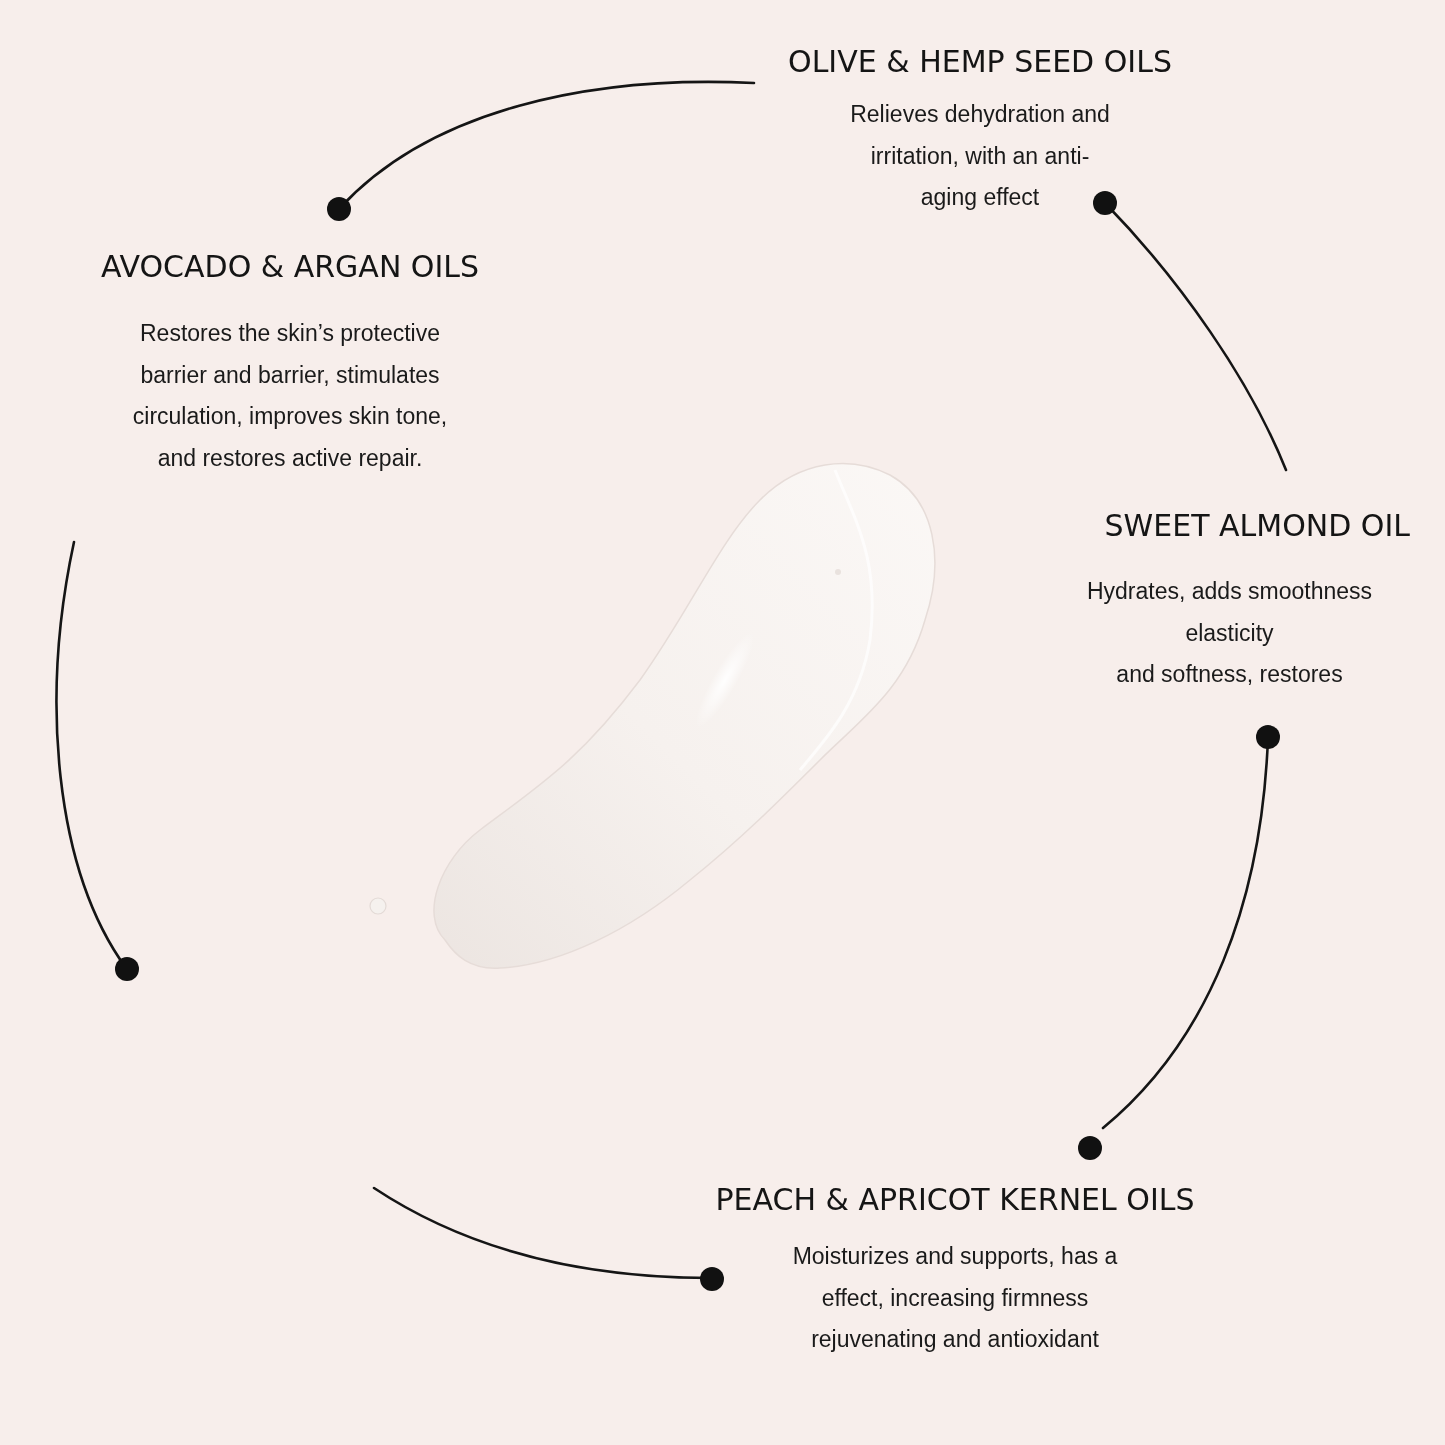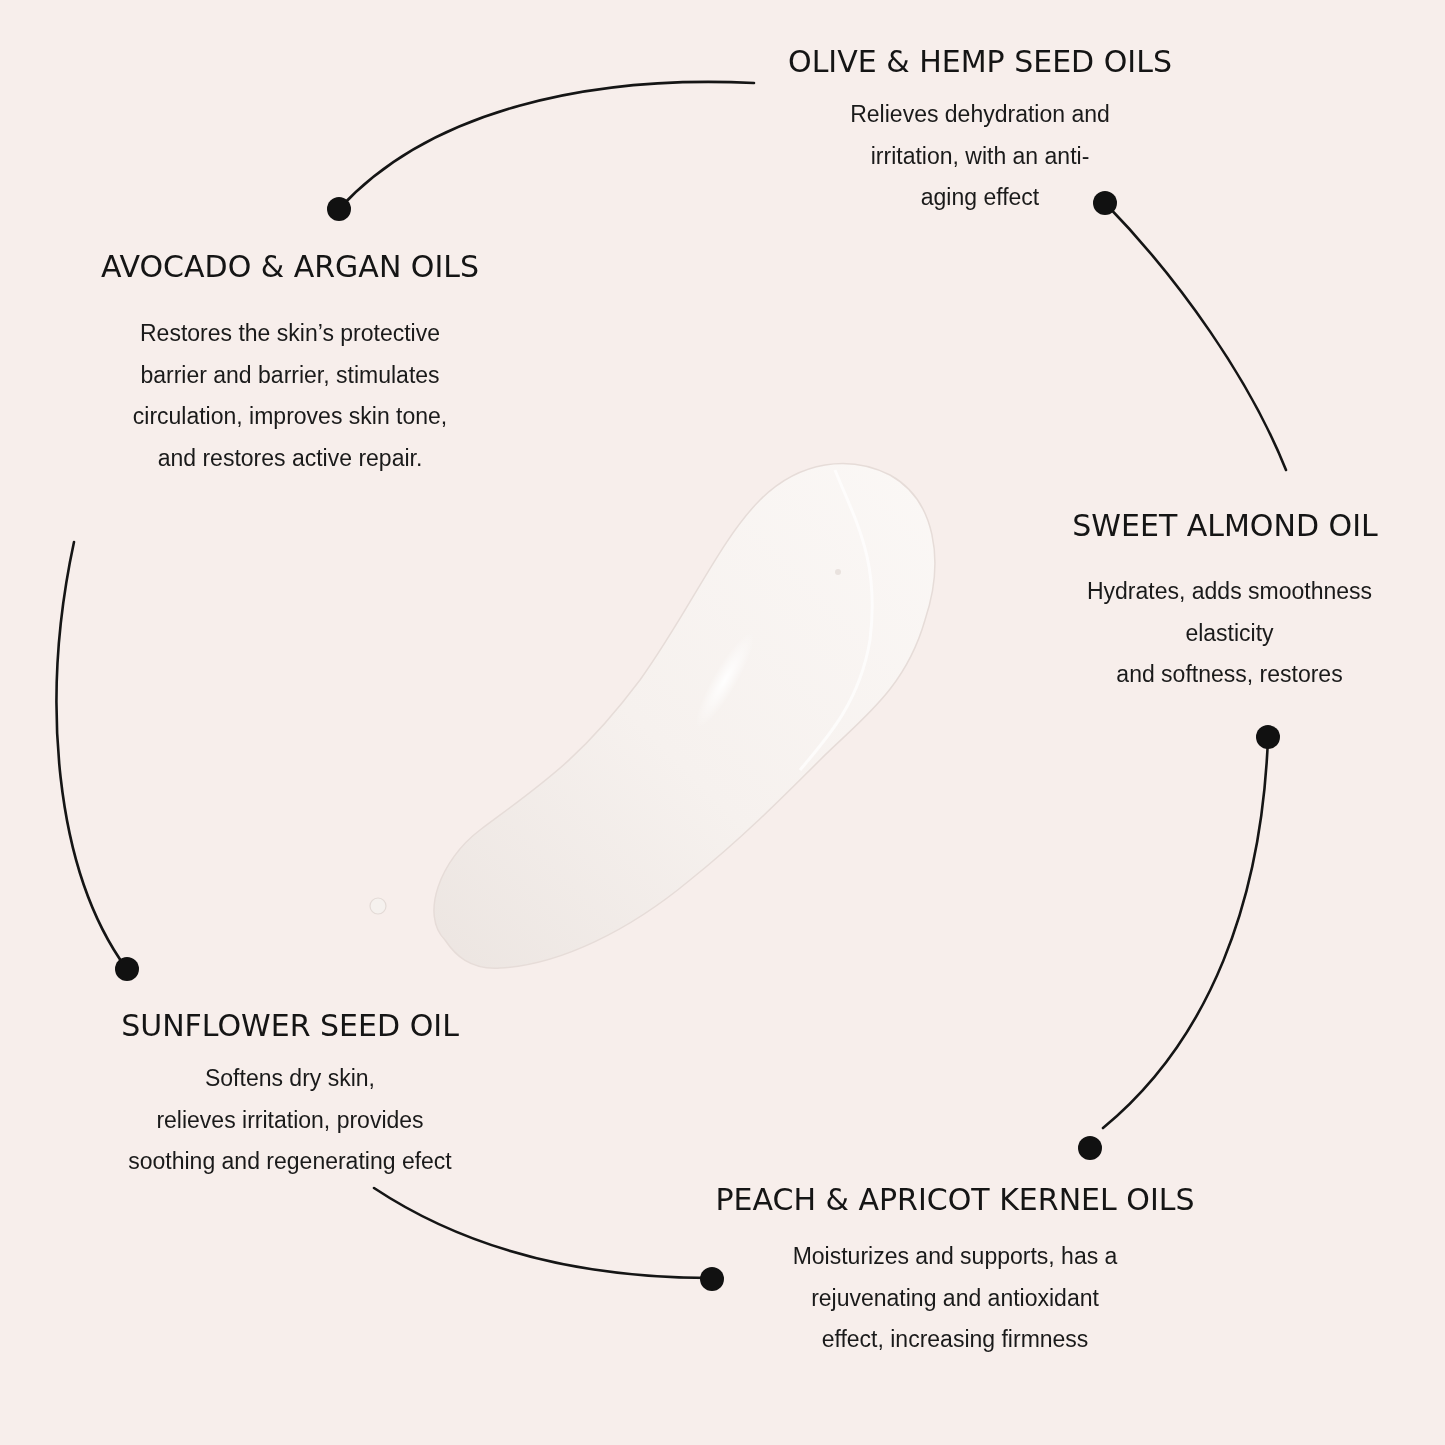--- a/index.html
+++ b/index.html
@@ -50,21 +50,21 @@
     }
 
     
     #c-olive { left: 760px; top: 44px; width: 440px; }
     #c-olive .desc { margin-top: 14px; }
 
     #c-avocado { left: 60px; top: 249px; width: 460px; }
     #c-avocado .desc { margin-top: 28px; }
 
     #c-almond { left: 1040px; top: 508px; width: 405px; }
-    #c-almond .title { text-align: center; padding-right: 35px; }
+    #c-almond .title { text-align: right; padding-right: 35px; }
     #c-almond .desc { margin-top: 27px; padding-right: 26px; }
 
     #c-sunflower { left: 60px; top: 1008px; width: 460px; }
     #c-sunflower .desc { margin-top: 14px; }
 
     #c-peach { left: 680px; top: 1182px; width: 550px; }
     #c-peach .desc { margin-top: 18px; }
 
     .dot { fill: #111111; }
     .arc { fill: none; stroke: #151515; stroke-width: 2.6; stroke-linecap: round; }
@@ -130,31 +130,23 @@
 
   <div class="callout" id="c-almond">
     <div class="title">SWEET ALMOND OIL</div>
     <div class="desc">
       <span>Hydrates, adds smoothness</span>
       <span>elasticity</span>
       <span>and softness, restores</span>
     </div>
   </div>
 
-  <div class="callout" id="c-sunflower">
-    <div class="title">SUNFLOWER SEED OIL</div>
-    <div class="desc">
-      <span>Softens dry skin,</span>
-      <span>relieves irritation, provides</span>
-      <span>soothing and regenerating efect</span>
-    </div>
-  </div>
 
   <div class="callout" id="c-peach">
     <div class="title">PEACH &amp; APRICOT KERNEL OILS</div>
     <div class="desc">
       <span>Moisturizes and supports, has a</span>
+      <span>effect, increasing firmness</span>
       <span>rejuvenating and antioxidant</span>
-      <span>effect, increasing firmness</span>
     </div>
   </div>
 
 </div>
 
 </body></html>

